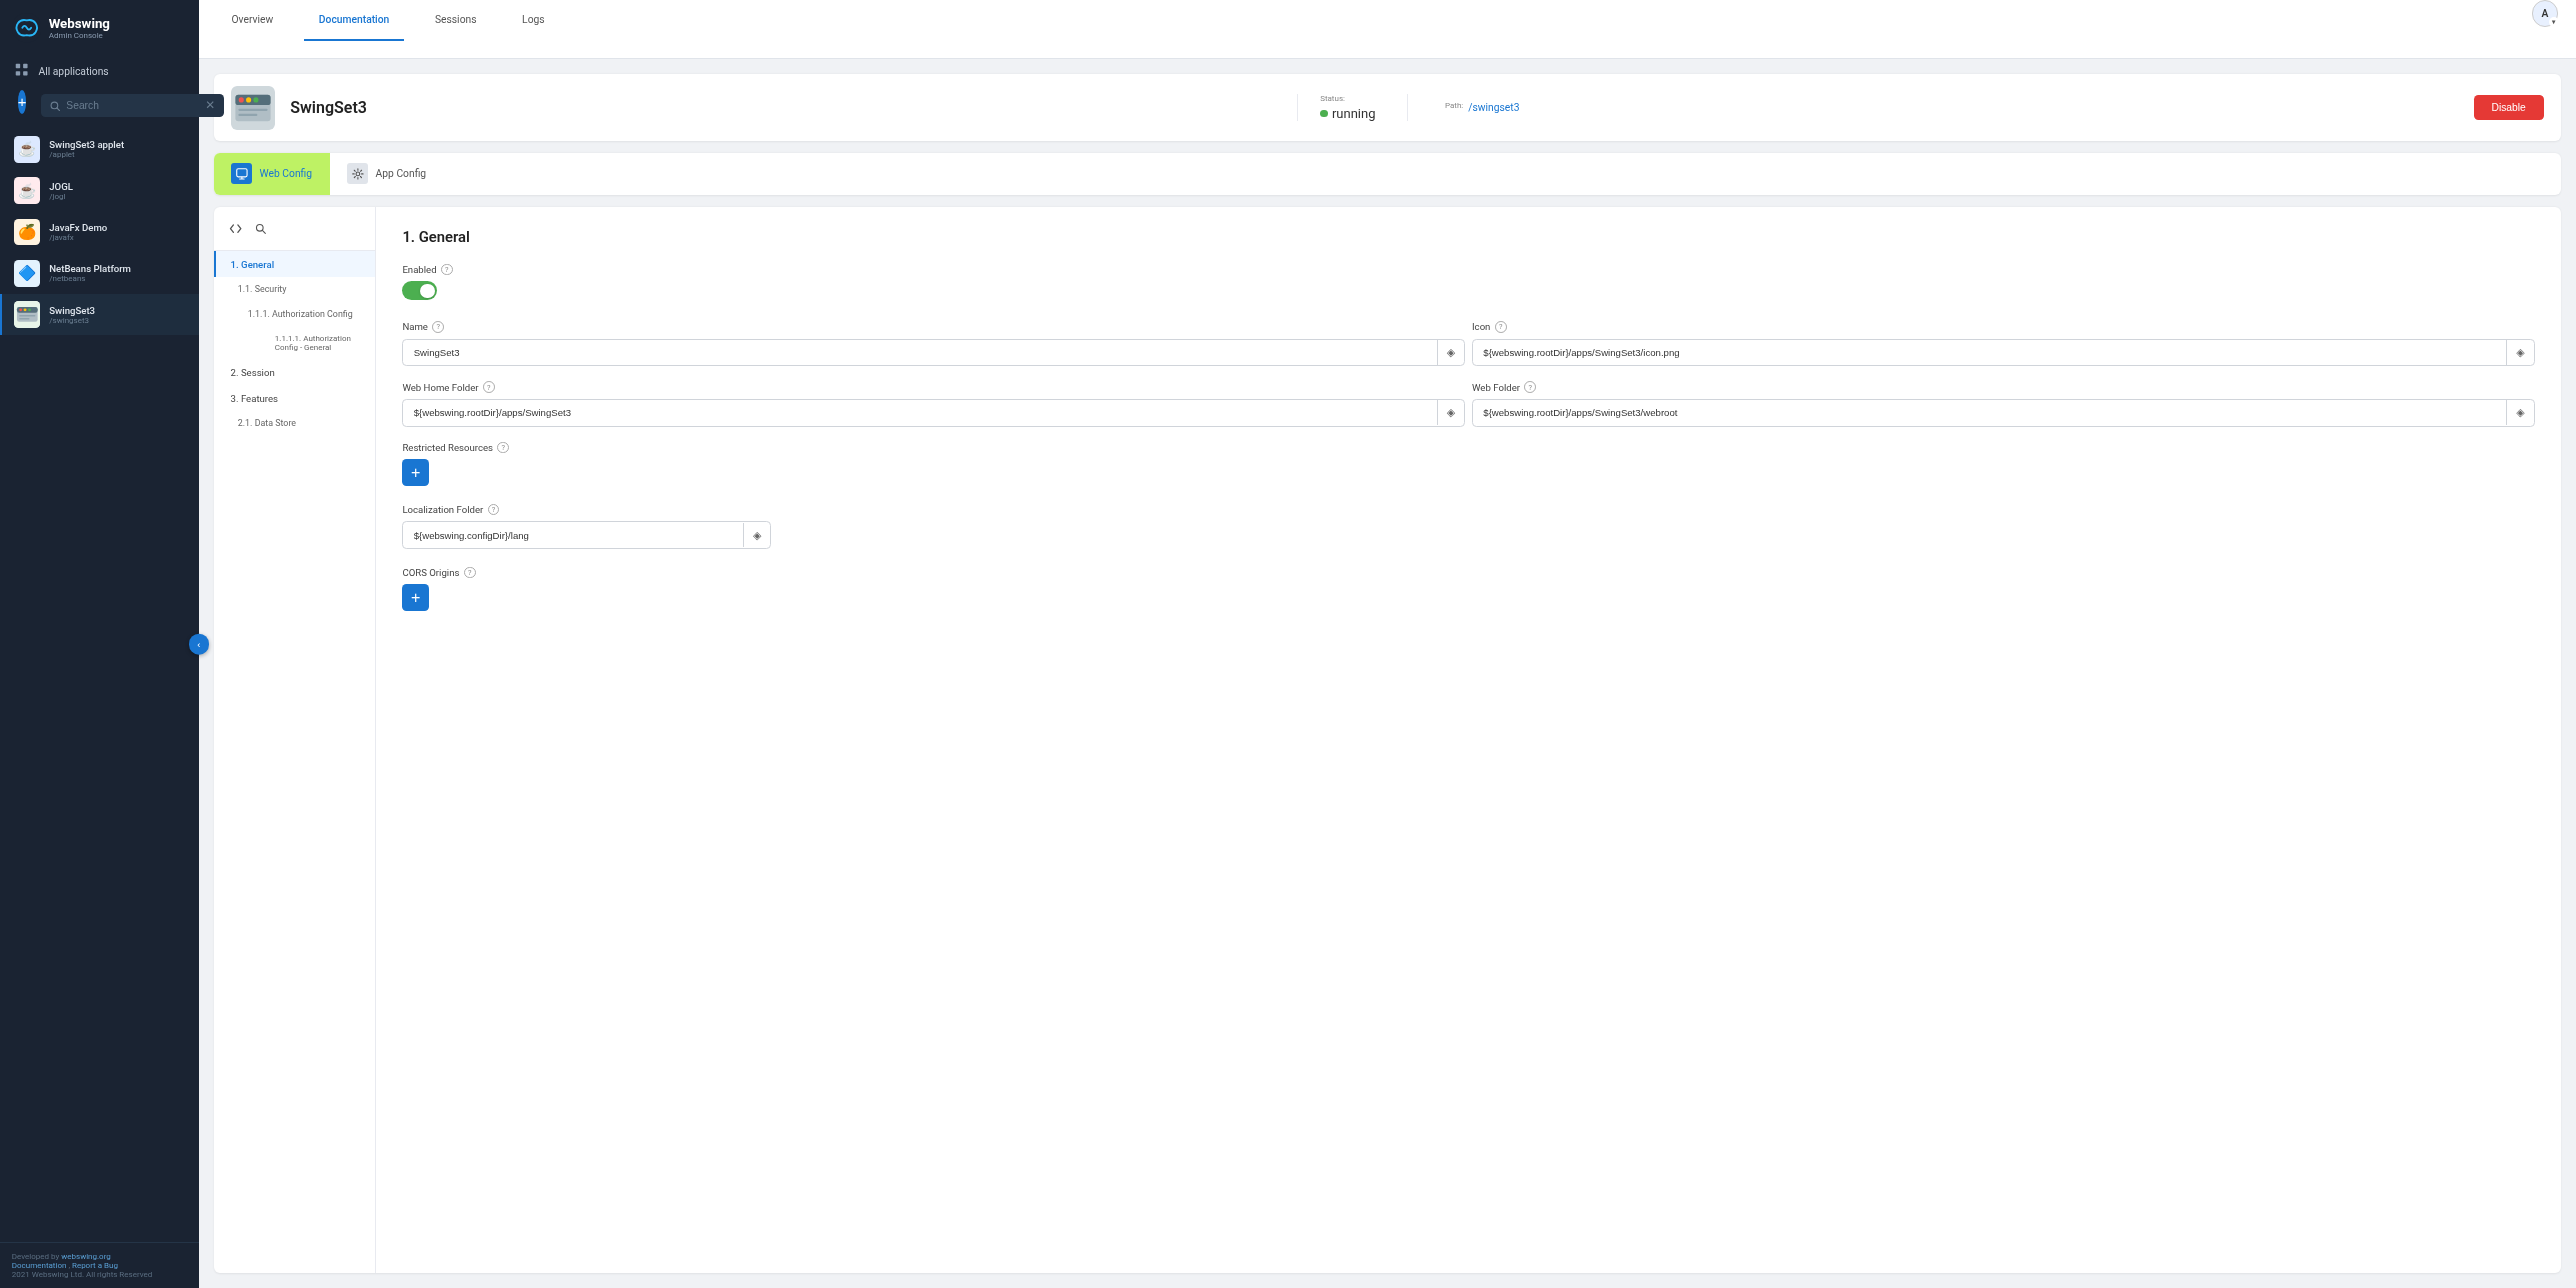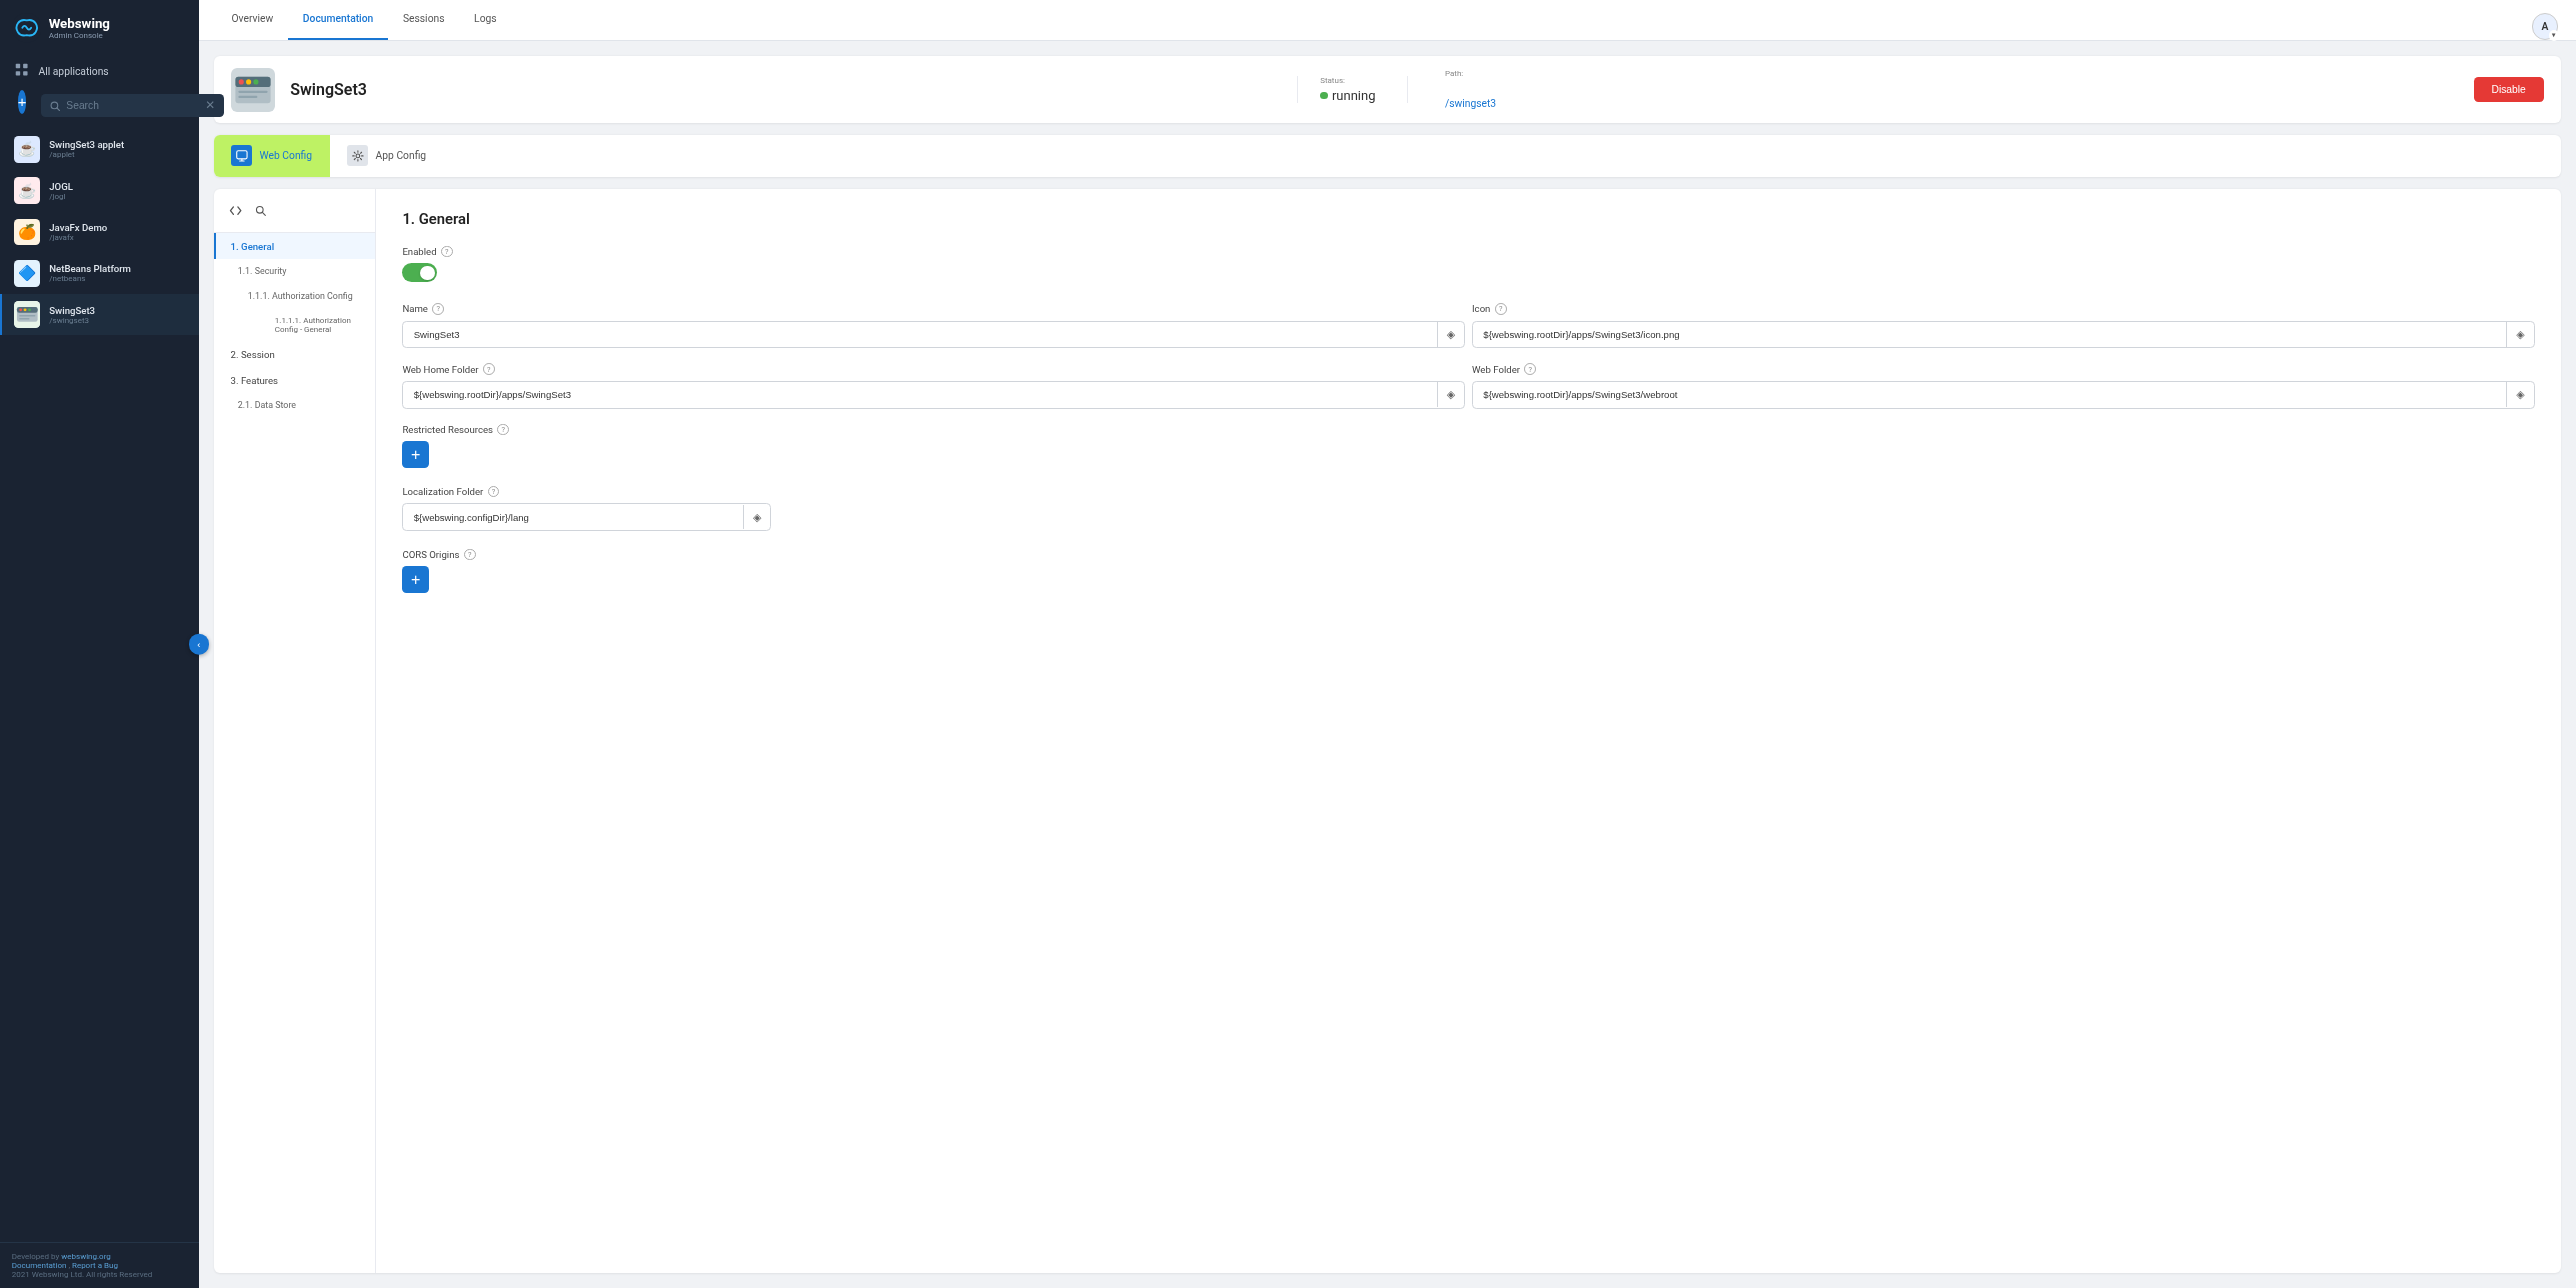--- a/index.html
+++ b/index.html
@@ -150,24 +150,24 @@
       display: flex;
       flex-direction: column;
       overflow: hidden;
     }
 
     
     #topnav {
       background: #fff;
       border-bottom: 0.7px solid #e0e4ea;
       display: flex;
-      align-items: flex-end;
+      align-items: flex-start;
       padding: 0 17.7px;
-      height: 41px;
-      gap: 0;
+      height: 59px;
+      gap: 16px;
       position: relative;
     }
     .nav-tab {
       padding: 0 14.8px;
       height: 41px;
       display: flex;
       align-items: center;
       font-size: 10.3px;
       color: #555;
       cursor: pointer;
@@ -243,21 +243,21 @@
     .app-header-name {
       font-size: 16px;
       font-weight: 600;
       color: #222;
       flex: 1;
     }
     .status-section { display: flex; flex-direction: column; gap: 3px; min-width: 111px; border-left: 0.7px solid #e8eaf0; border-right: 0.7px solid #e8eaf0; padding: 0 22px; }
     .status-label { font-size: 8px; color: #888; }
     .status-value { display: flex; align-items: center; gap: 4.4px; font-size: 13px; color: #333; }
     .status-dot { width: 7.4px; height: 7.4px; border-radius: 50%; background: #4caf50; }
-    .path-section { display: flex; flex-direction: column; gap: 19px; flex: 1; padding: 0 22px; }
+    .path-section { display: flex; gap: 5px; flex: 1; padding: 0 22px; }
     .path-label { font-size: 8px; color: #888; }
     .path-value { font-size: 10.3px; color: #1976d2; }
     .disable-btn {
       background: #e53935;
       color: #fff;
       border: none;
       border-radius: 4.4px;
       padding: 7.4px 17.7px;
       font-size: 10.3px;
       font-weight: 500;

